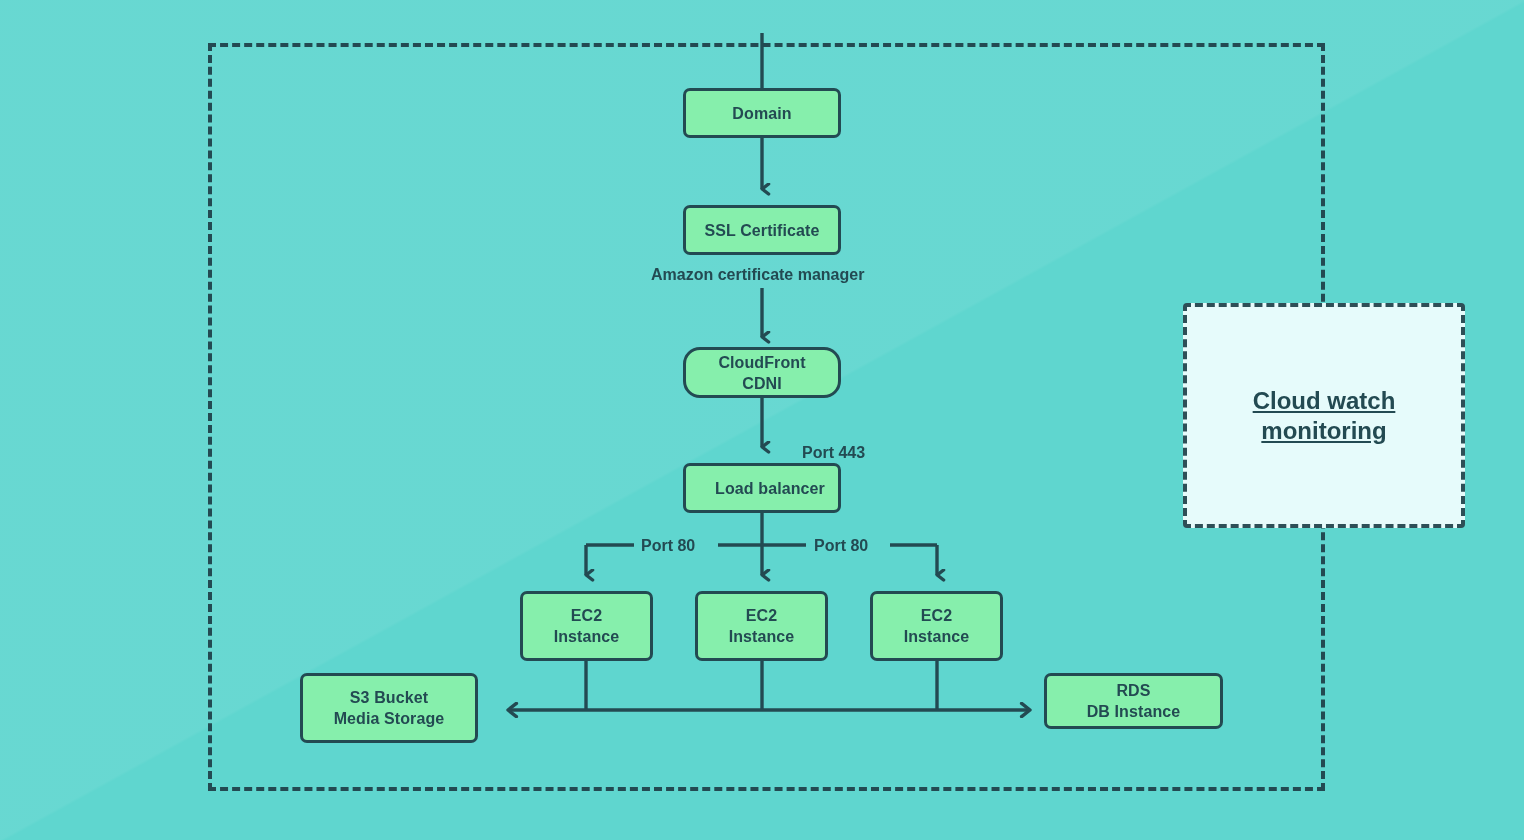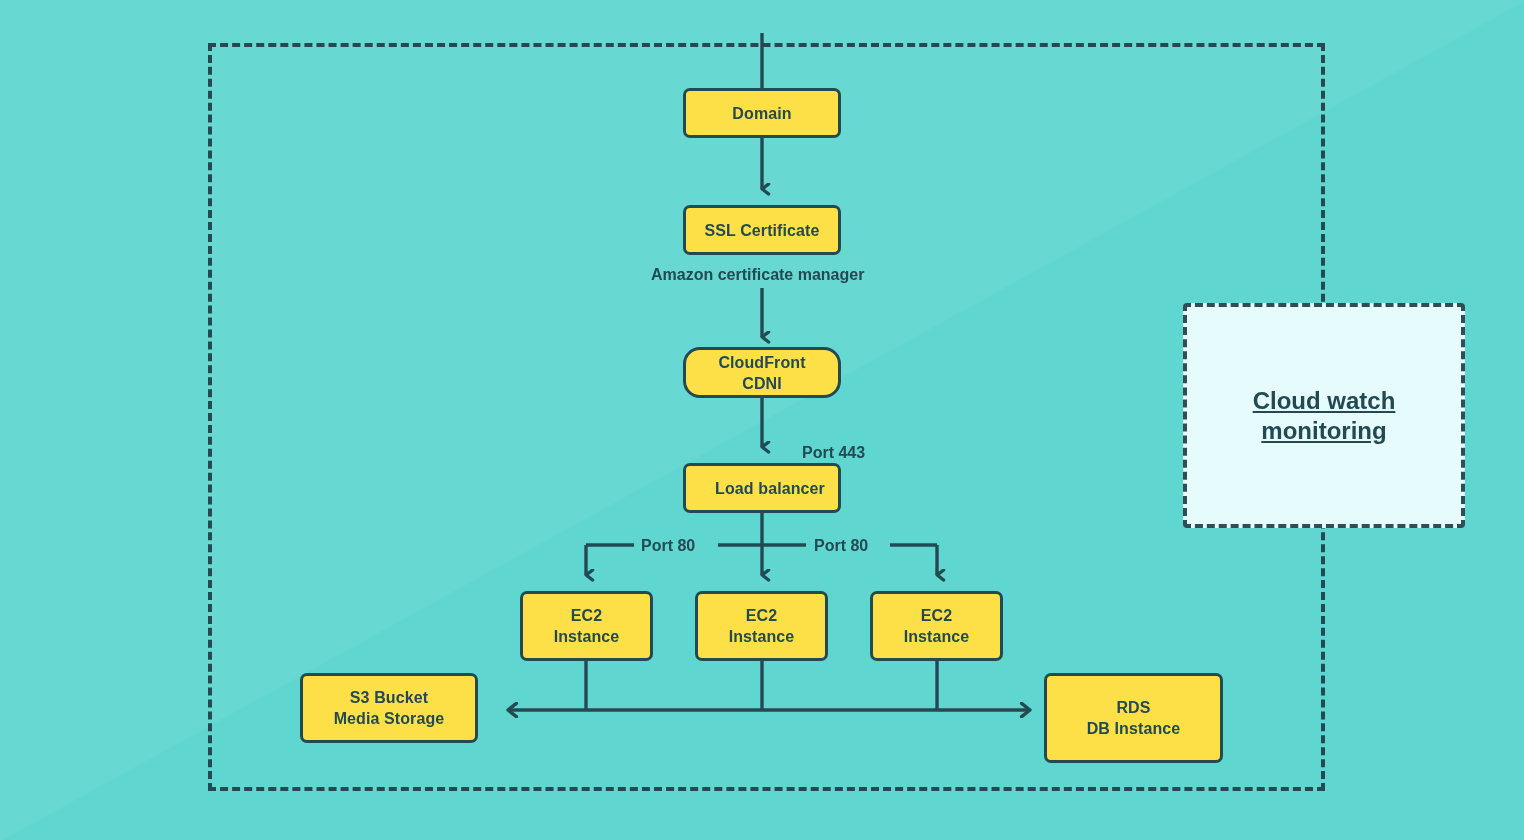--- a/index.html
+++ b/index.html
@@ -24,21 +24,21 @@
   #edges {
     position: absolute;
     left: 0;
     top: 0;
     width: 1524px;
     height: 840px;
   }
   .node {
     position: absolute;
     box-sizing: border-box;
-    background: #fde047;
+    background: #86efac;
     border: 3px solid #234a52;
     border-radius: 7px;
     display: flex;
     align-items: center;
     justify-content: center;
     text-align: center;
     color: #234a52;
     font-weight: bold;
     font-size: 16px;
     line-height: 21px;
@@ -187,21 +187,21 @@
     </div>
   </div>
 
   <div class="node" style="left:300px; top:673px; width:178px; height:70px;">
     <div>
       <span class="line1">S3 Bucket</span>
       <span class="line2">Media Storage</span>
     </div>
   </div>
 
-  <div class="node" style="left:1044px; top:673px; width:179px; height:90px;">
+  <div class="node" style="left:1044px; top:673px; width:179px; height:56px;">
     <div>
       <span class="line1">RDS</span>
       <span class="line2">DB Instance</span>
     </div>
   </div>
 
   <div class="zone-filled" style="left:1183px; top:303px; width:282px; height:225px;text-decoration:underline;">
     <div>
       <span class="line1">Cloud watch</span>
       <span class="line2">monitoring</span>

